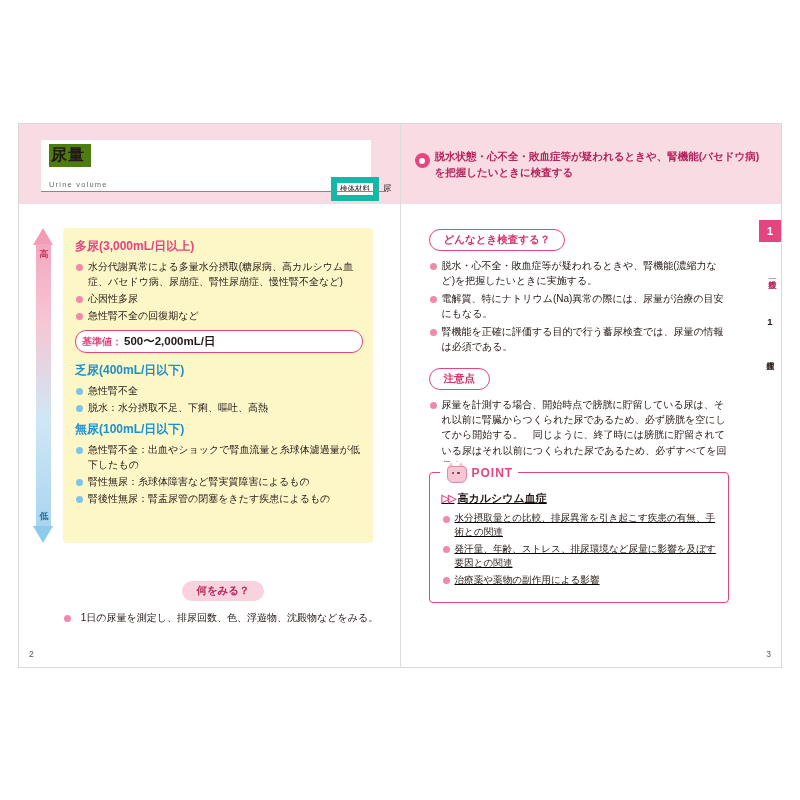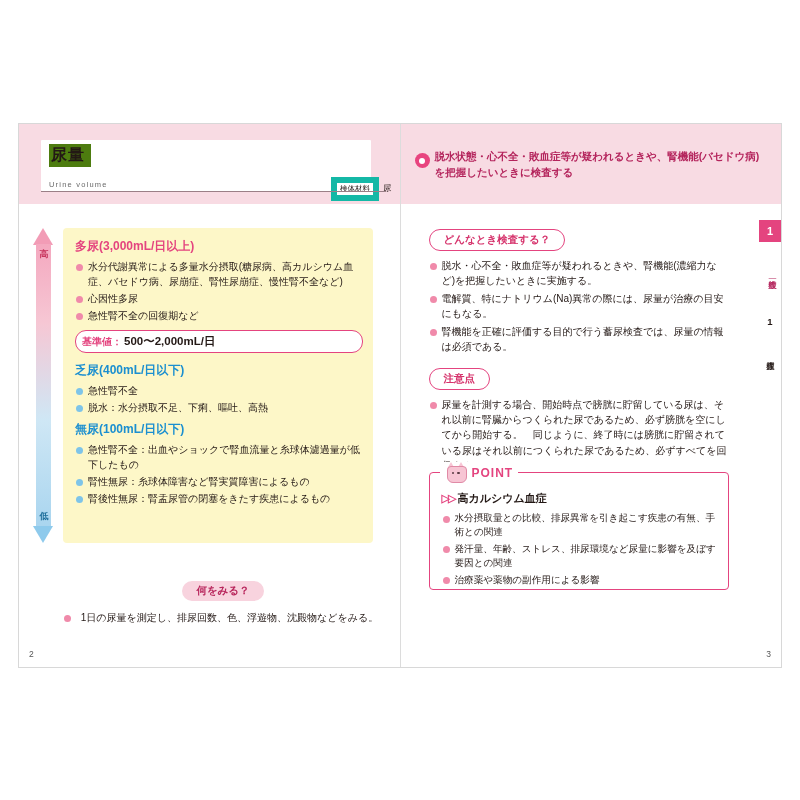--- a/index.html
+++ b/index.html
@@ -297,21 +297,22 @@
 
   
   .point-box {
     position: absolute;
     left: 28px;
     top: 348px;
     width: 300px;
     border: 1.3px solid #e4447f;
     border-radius: 4px;
     box-sizing: border-box;
-    padding: 18px 10px 0 12px;
+    padding: 18px 10px 13px 12px;
+    text-decoration: underline;
   }
   .point-head {
     position: absolute;
     left: 10px;
     top: -11px;
     background: #ffffff;
     padding: 0 5px;
     display: flex;
     align-items: center;
     gap: 5px;

